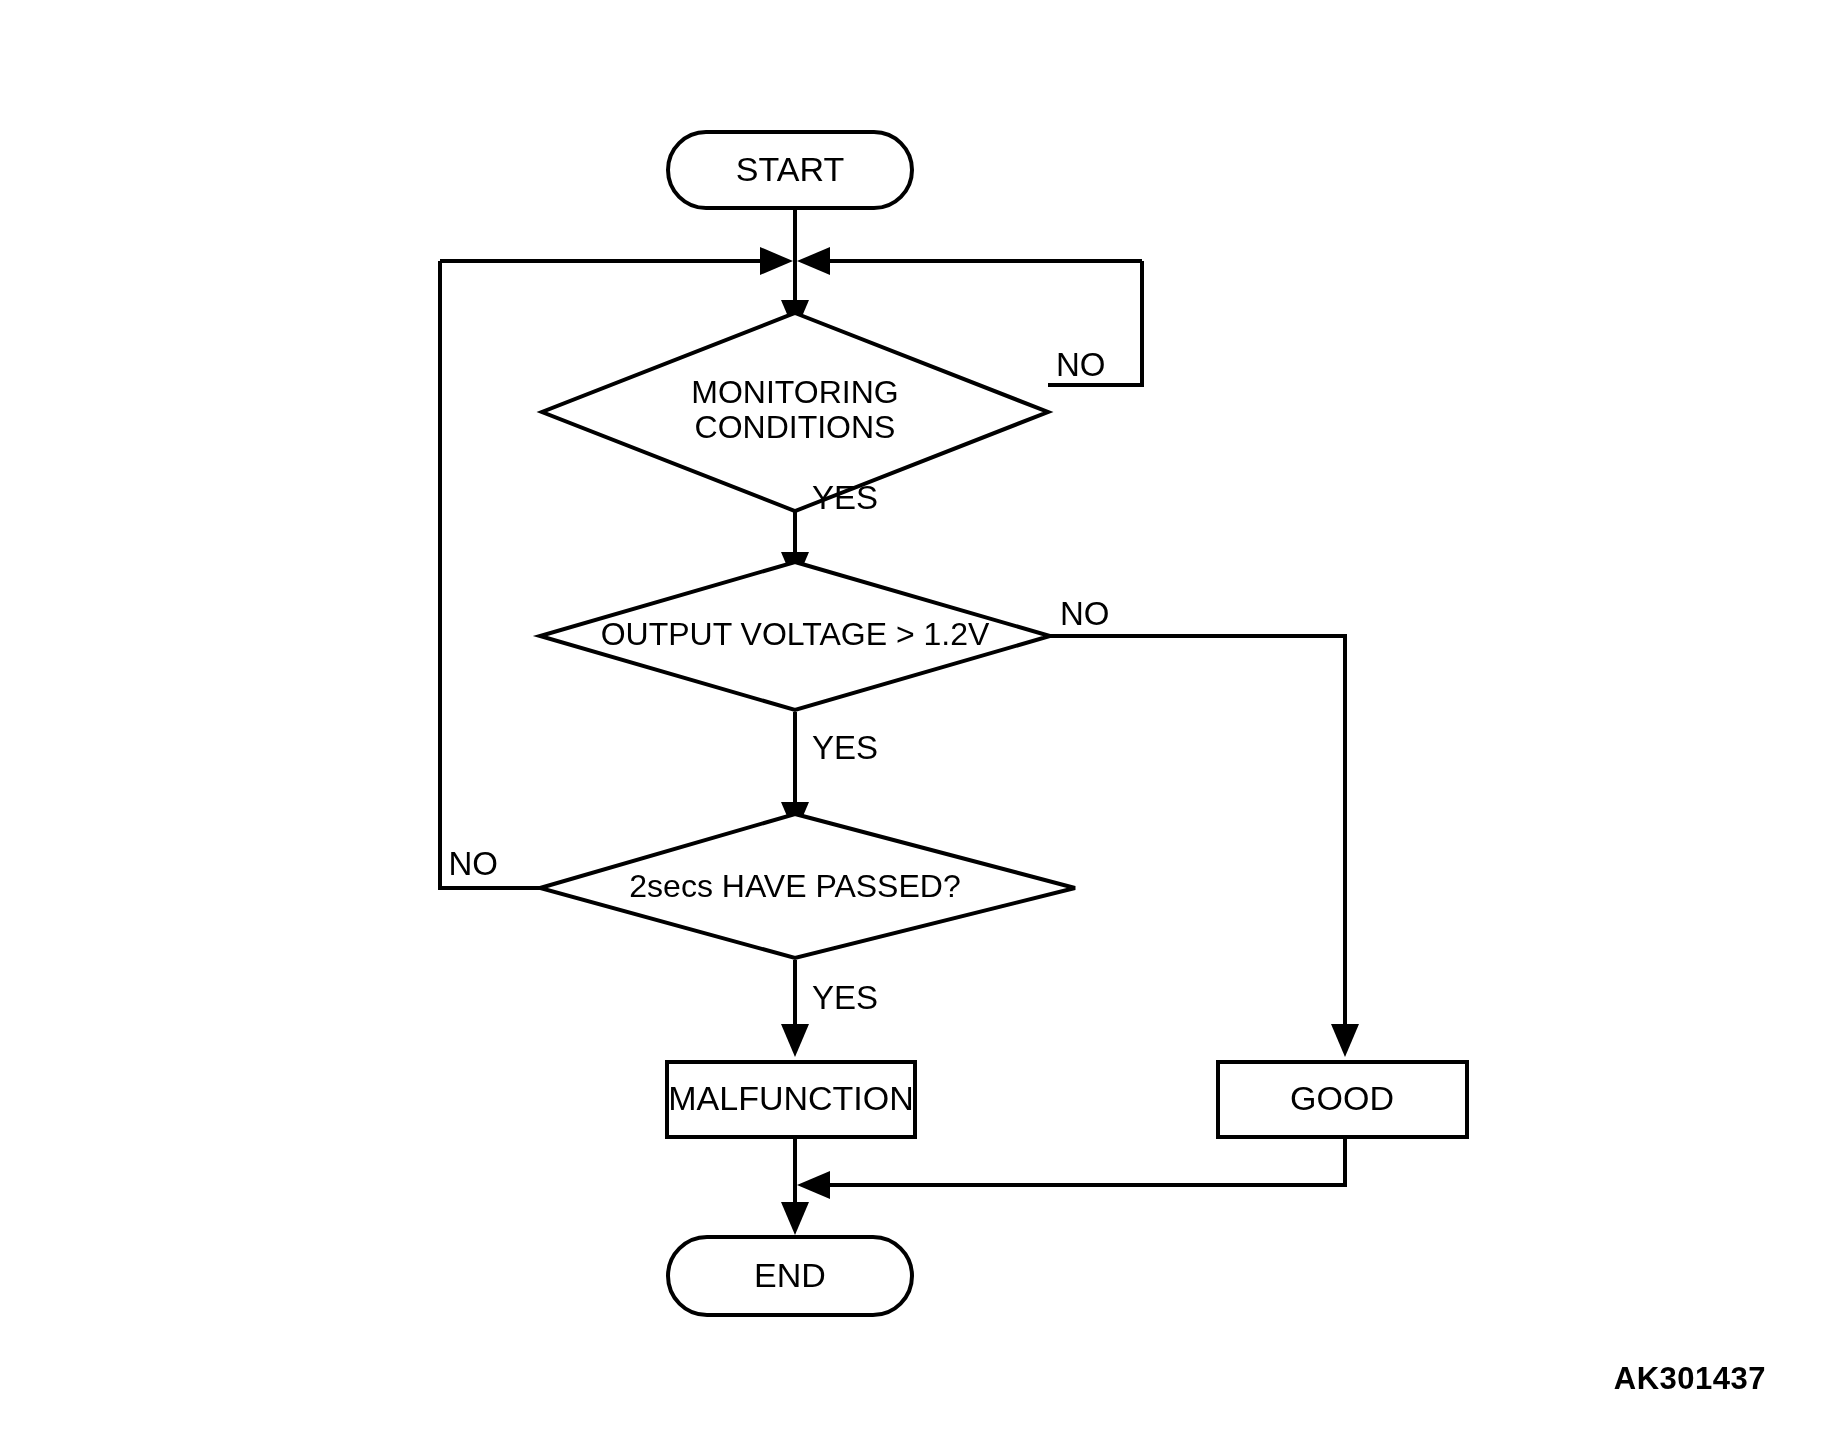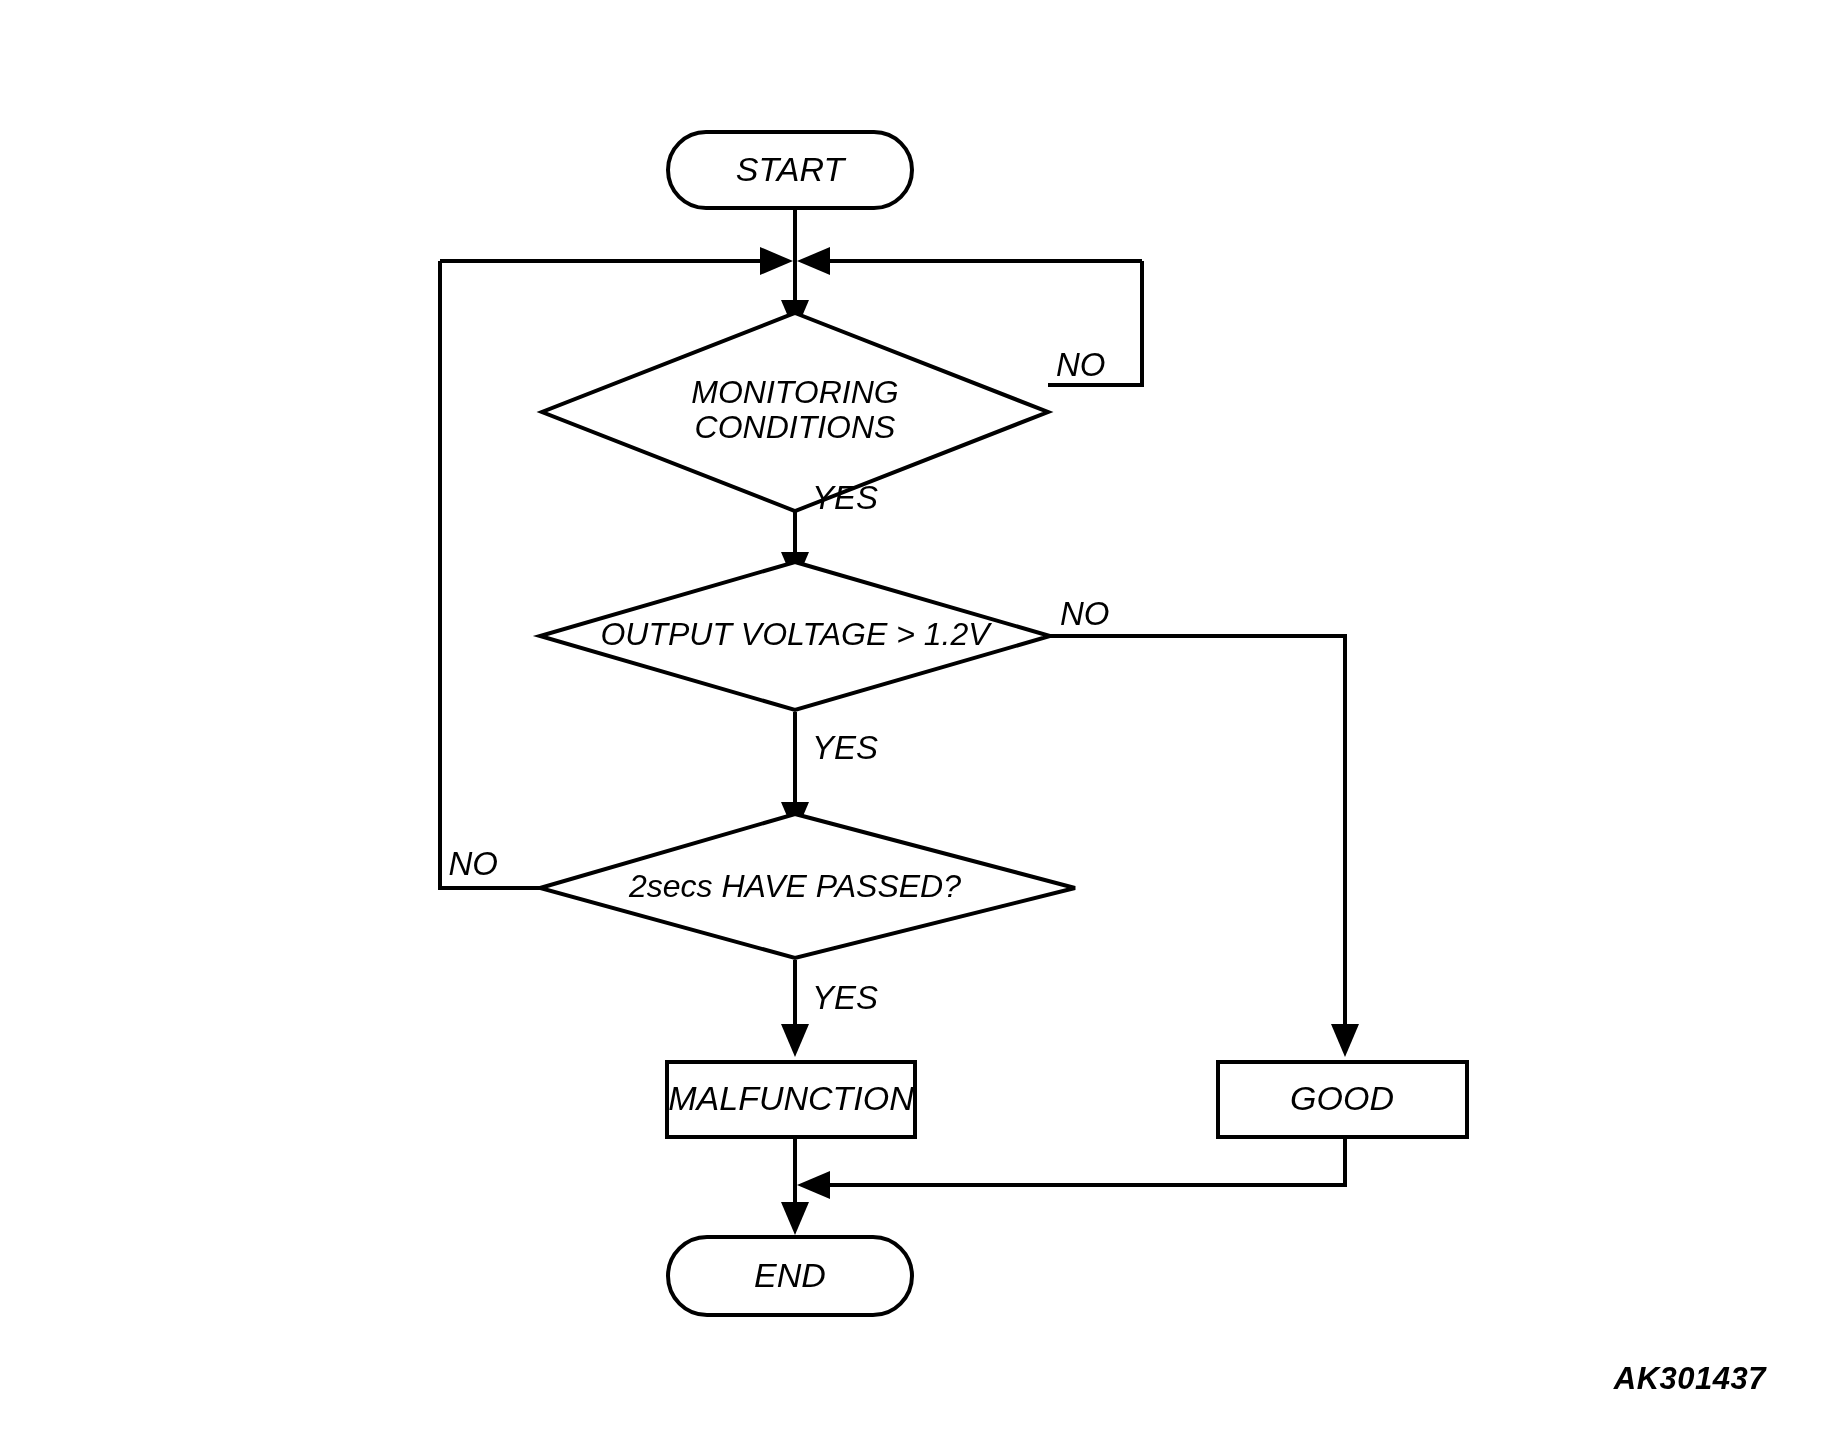--- a/index.html
+++ b/index.html
@@ -11,21 +11,20 @@
     width: 1821px;
     height: 1439px;
     font-family: "Liberation Sans", sans-serif;
     overflow: hidden;
   }
   #diagram-root {
     position: relative;
     width: 1821px;
     height: 1439px;
     background: #ffffff;
-    font-style: italic;
   }
   svg#flowchart {
     display: block;
     width: 1821px;
     height: 1439px;
   }
   .shape-stroke {
     fill: #ffffff;
     stroke: #000000;
     stroke-width: 4;

